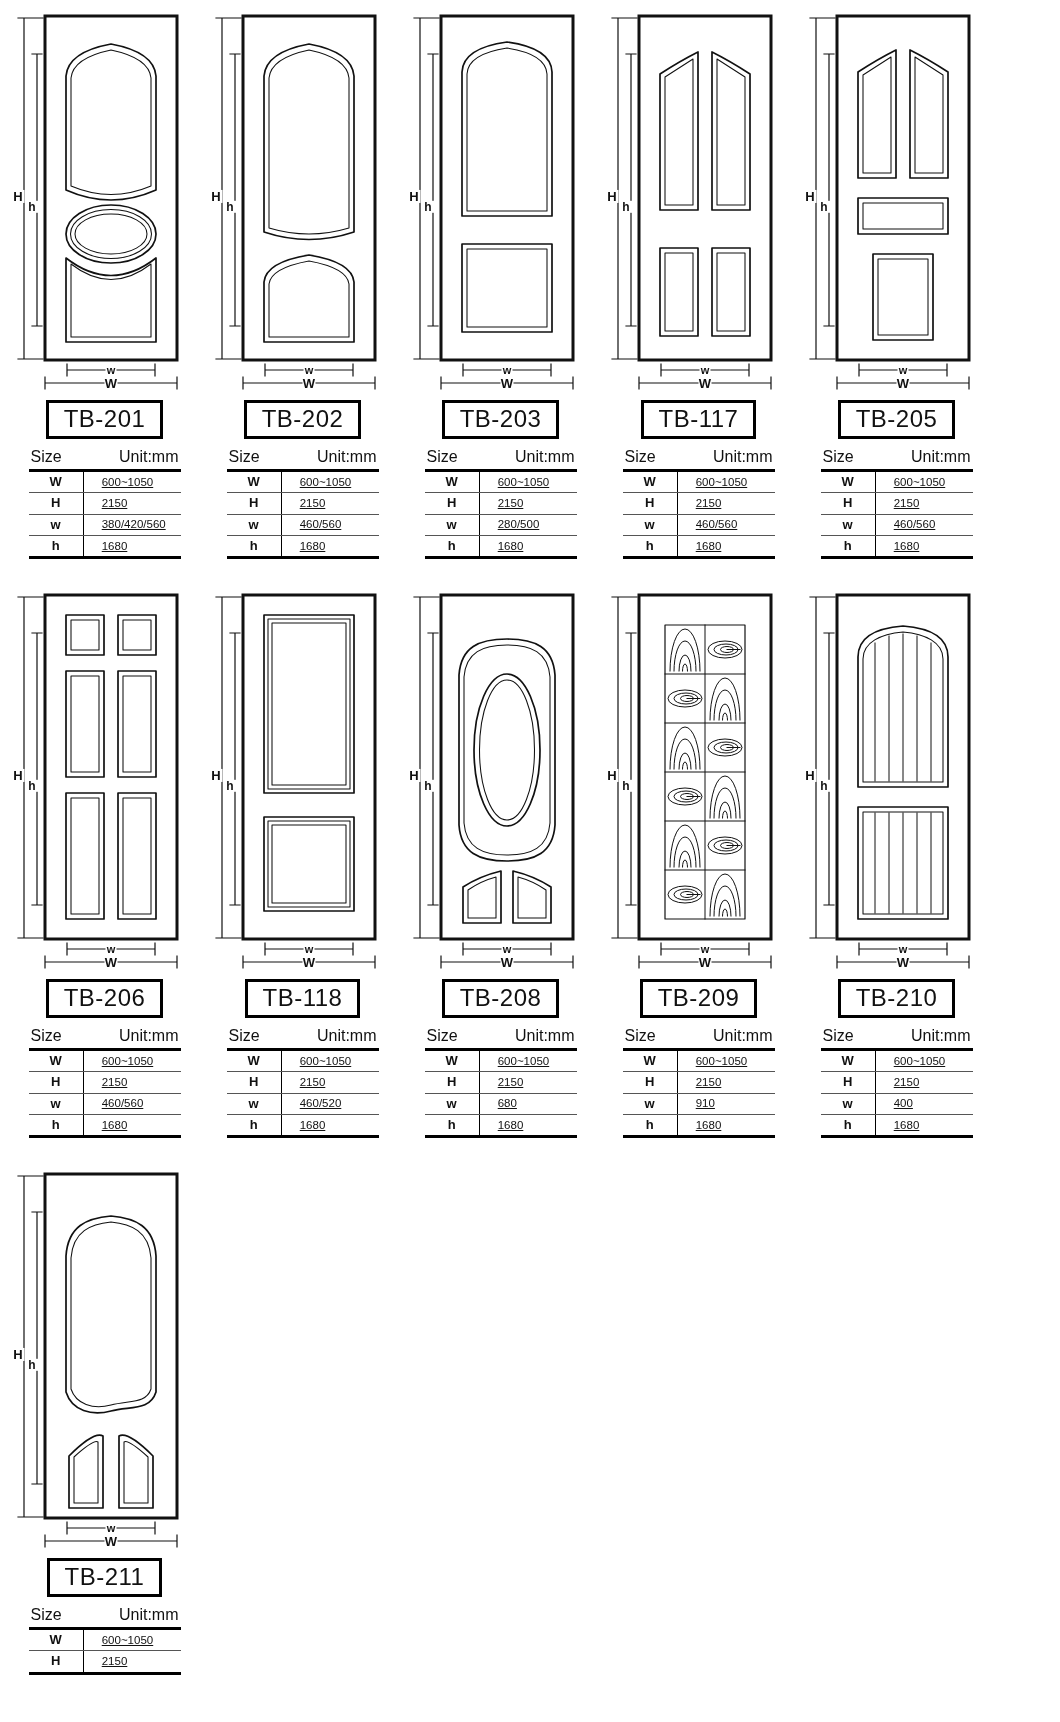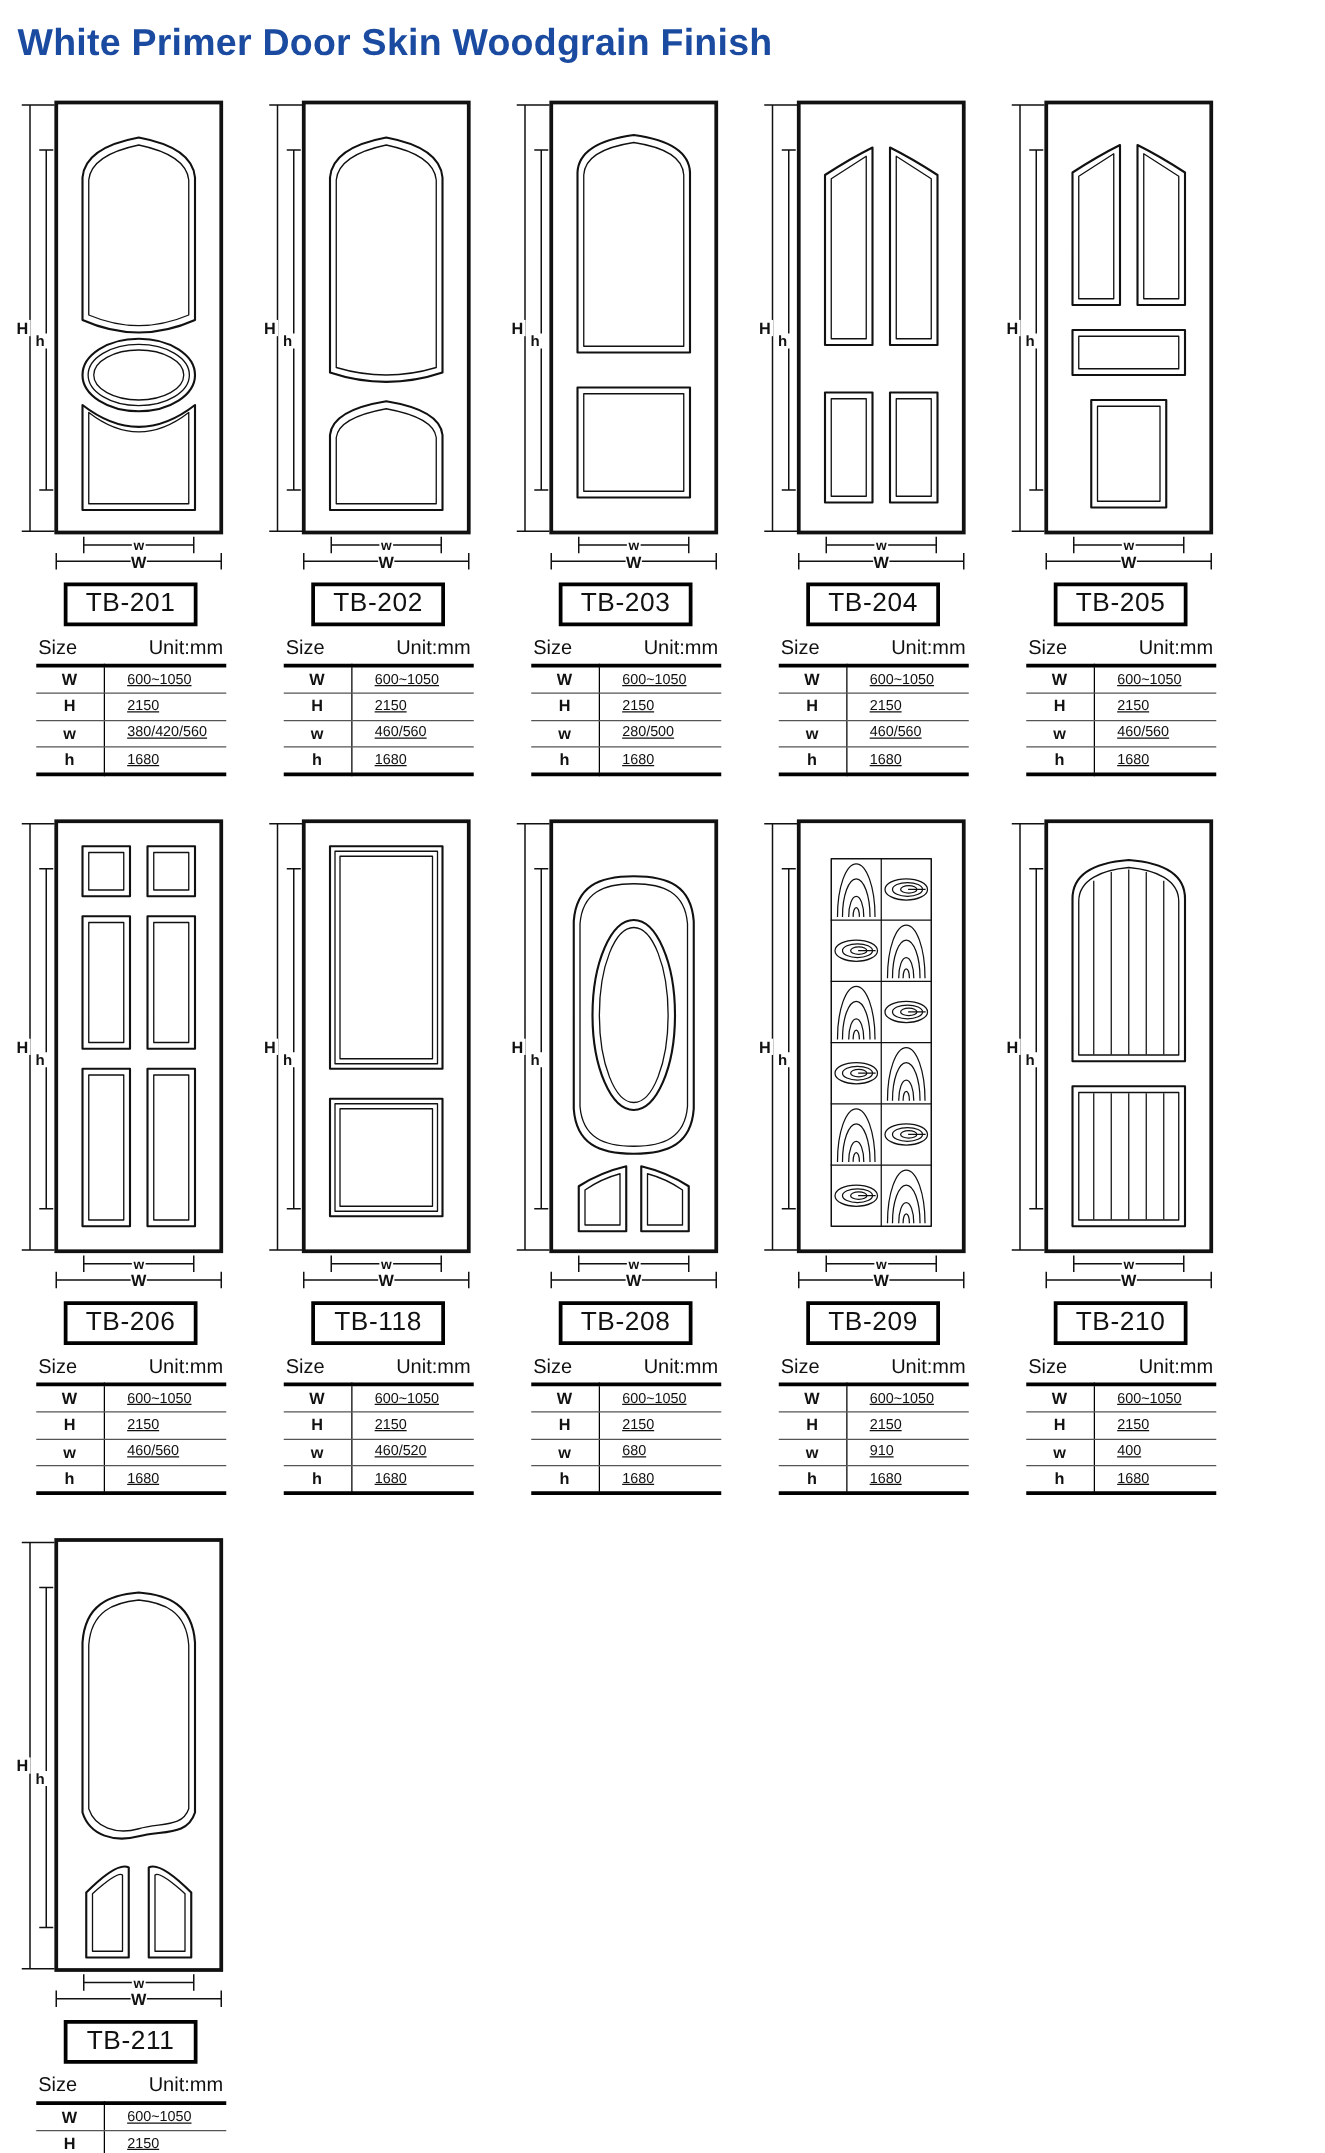--- a/index.html
+++ b/index.html
@@ -27,21 +27,21 @@
   }
   .door-block { width: 193px; }
   svg.door-art { width: 192px; height: 382px; display: block; }
   svg text { font-family: "Liberation Sans", sans-serif; }
   .label-box {
     width: fit-content;
     margin: 8px auto 0;
     border: 3px solid #000;
     background: #fff;
     padding: 2px 15px 3px;
-    font-size: 21px;
+    font-size: 24px;
     letter-spacing: 0.5px;
   }
   .size-table { width: 152px; margin: 9px auto 0; }
   .size-head {
     display: flex;
     justify-content: space-between;
     align-items: baseline;
     font-size: 16px;
     padding: 0 2px 3px 2px;
   }
@@ -64,21 +64,20 @@
     font-weight: bold;
     font-size: 13px;
     border-right: 1.5px solid #000;
   }
   .size-table td.v { padding-left: 18px; text-decoration: underline; }
 </style>
 </head>
 <body>
 
 <div class="page">
-  <h1 class="page-title">White Primer Door Skin Woodgrain Finish</h1>
   <div class="grid" id="grid">
   <div class="door-block">
     <svg class="door-art" viewBox="0 0 190 382">
           <rect x="36" y="6" width="132" height="344" fill="none" stroke="#111" stroke-width="3"></rect>
           <path d="M15,8 V349 M9,8 H34 M9,349 H34" fill="none" stroke="#111" stroke-width="1.2" stroke-linejoin="round" stroke-linecap="square"></path>
           <path d="M28,44 V316 M23,44 H33 M23,316 H33" fill="none" stroke="#111" stroke-width="1.2" stroke-linejoin="round" stroke-linecap="square"></path>
           <path d="M58,354 V366 M146,354 V366 M58,360 H146" fill="none" stroke="#111" stroke-width="1.2" stroke-linejoin="round" stroke-linecap="square"></path>
           <path d="M36,367 V379 M168,367 V379 M36,373 H168" fill="none" stroke="#111" stroke-width="1.2" stroke-linejoin="round" stroke-linecap="square"></path>
           <rect x="2.5" y="179.95" width="13" height="13" fill="#fff"></rect>
           <text x="9" y="191" font-size="13" text-anchor="middle" font-weight="bold" fill="#111">H</text>
@@ -247,21 +246,21 @@
           <path d="M57,200 L57,64 Q77,51 95,42 L95,200 Z" fill="none" stroke="#111" stroke-width="1.7" stroke-linejoin="round" stroke-linecap="square"></path>
           <path d="M62,195 L62,67 Q79,56 90,49 L90,195 Z" fill="none" stroke="#111" stroke-width="1.05" stroke-linejoin="round" stroke-linecap="square"></path>
           <path d="M147,200 L147,64 Q127,51 109,42 L109,200 Z" fill="none" stroke="#111" stroke-width="1.7" stroke-linejoin="round" stroke-linecap="square"></path>
           <path d="M142,195 L142,67 Q125,56 114,49 L114,195 Z" fill="none" stroke="#111" stroke-width="1.05" stroke-linejoin="round" stroke-linecap="square"></path>
           <path d="M57,238 H95 V326 H57 Z" fill="none" stroke="#111" stroke-width="1.7" stroke-linejoin="round" stroke-linecap="square"></path>
           <path d="M62,243 H90 V321 H62 Z" fill="none" stroke="#111" stroke-width="1.05" stroke-linejoin="round" stroke-linecap="square"></path>
           <path d="M109,238 H147 V326 H109 Z" fill="none" stroke="#111" stroke-width="1.7" stroke-linejoin="round" stroke-linecap="square"></path>
           <path d="M114,243 H142 V321 H114 Z" fill="none" stroke="#111" stroke-width="1.05" stroke-linejoin="round" stroke-linecap="square"></path>
         </svg>
     <div class="label-box">
-      <span class="label-text">TB-204</span>
+      <span class="label-text">TB-117</span>
     </div>
     <div class="size-table">
       <div class="size-head">
         <span class="size-title">Size</span>
         <span class="size-unit">Unit:mm</span>
       </div>
       <table>
             <tbody>
               <tr>
                 <td class="k">W</td>

